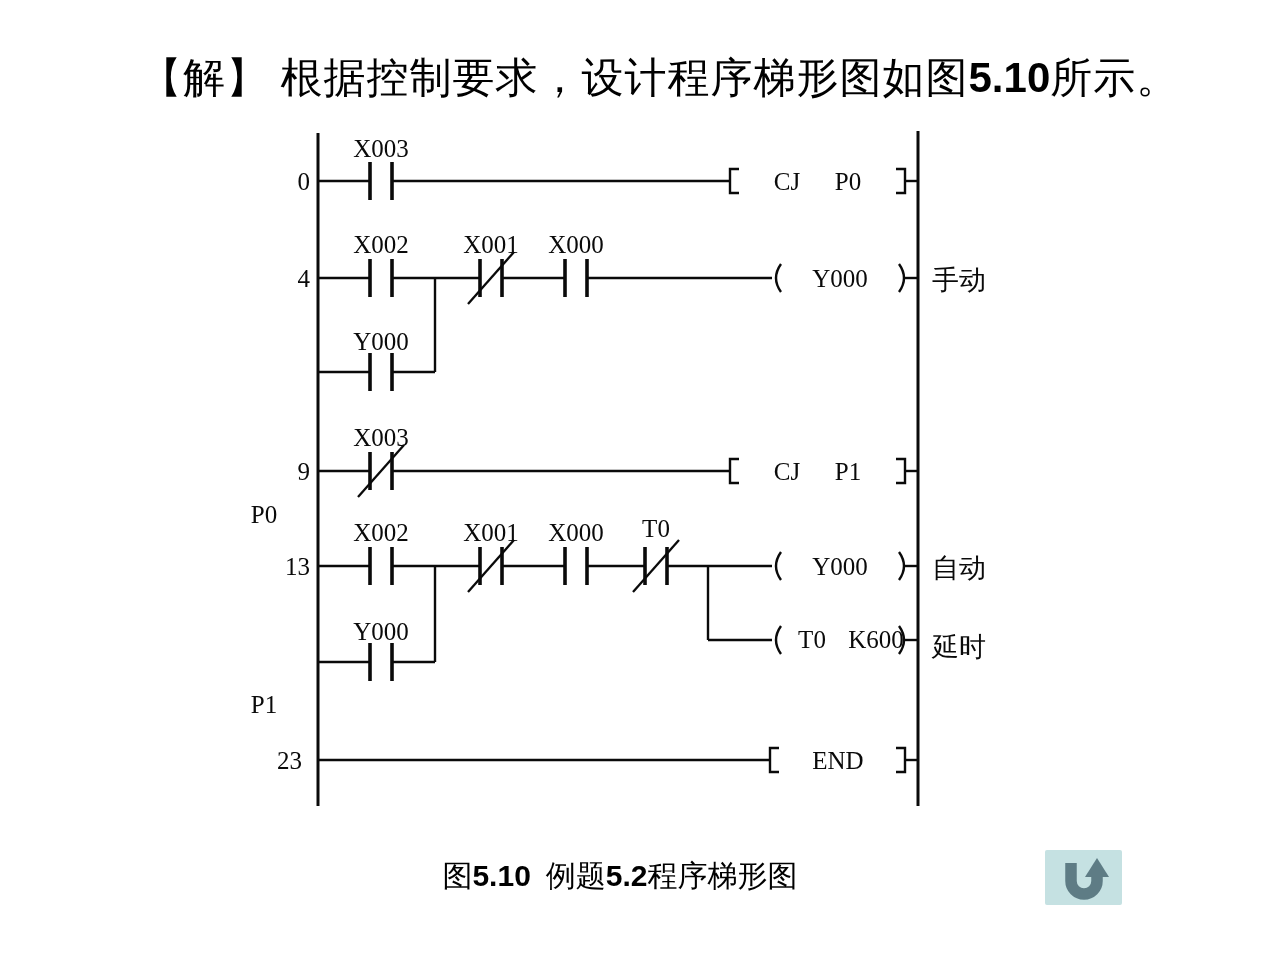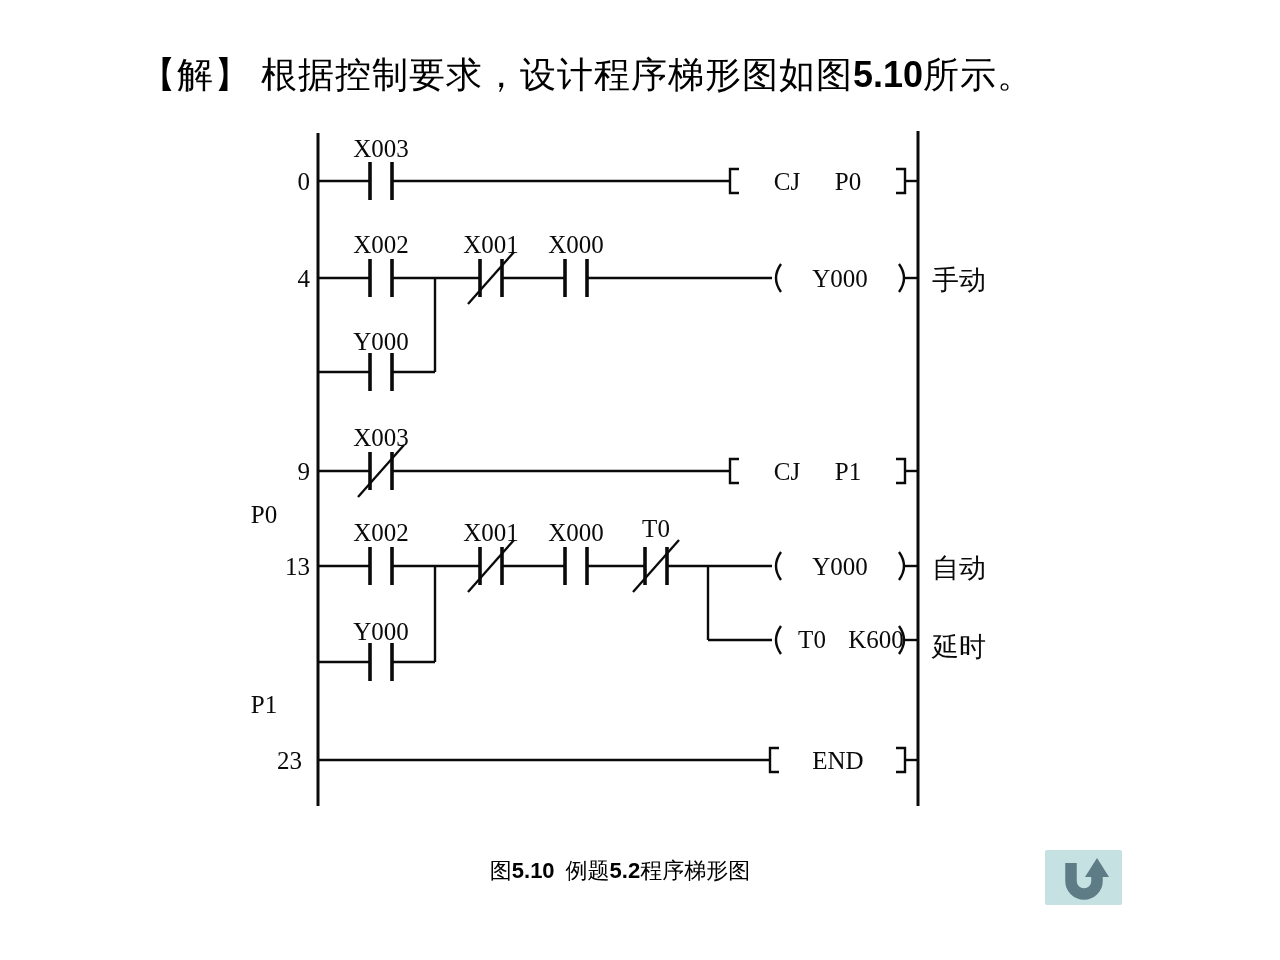--- a/index.html
+++ b/index.html
@@ -3,30 +3,30 @@
 <meta charset="utf-8">
 <style>
   html,body{margin:0;padding:0;}
   body{
     width:1280px;height:960px;position:relative;overflow:hidden;
     background:#ffffff;color:#0a0a0a;
     font-family:"Liberation Serif","DejaVu Serif",serif;
   }
   .title{
     position:absolute;left:140px;top:54px;
-    font-size:36px;line-height:1.15;letter-spacing:1px;
+    font-size:42px;line-height:1.15;letter-spacing:1px;
     white-space:pre;color:#000;
   }
   .title .num,.caption .num{
     font-family:"Liberation Sans","DejaVu Sans",sans-serif;
     font-weight:bold;letter-spacing:0;
   }
   .caption{
     position:absolute;left:240px;top:856px;width:760px;
-    text-align:center;font-size:22px;white-space:pre;color:#000;
+    text-align:center;font-size:30px;white-space:pre;color:#000;
   }
   svg.diagram{position:absolute;left:0;top:0;}
   .rail{stroke:#0a0a0a;stroke-width:3;}
   .wire{stroke:#0a0a0a;stroke-width:2.4;}
   .bar{stroke:#0a0a0a;stroke-width:3.6;}
   .slash{stroke:#0a0a0a;stroke-width:2.3;}
   .sym{stroke:#0a0a0a;stroke-width:2.4;fill:none;}
   text{fill:#0a0a0a;}
   .dev{font-size:25px;text-anchor:middle;font-family:"Liberation Serif","DejaVu Serif",serif;}
   .step{font-size:25px;text-anchor:end;font-family:"Liberation Serif","DejaVu Serif",serif;}

